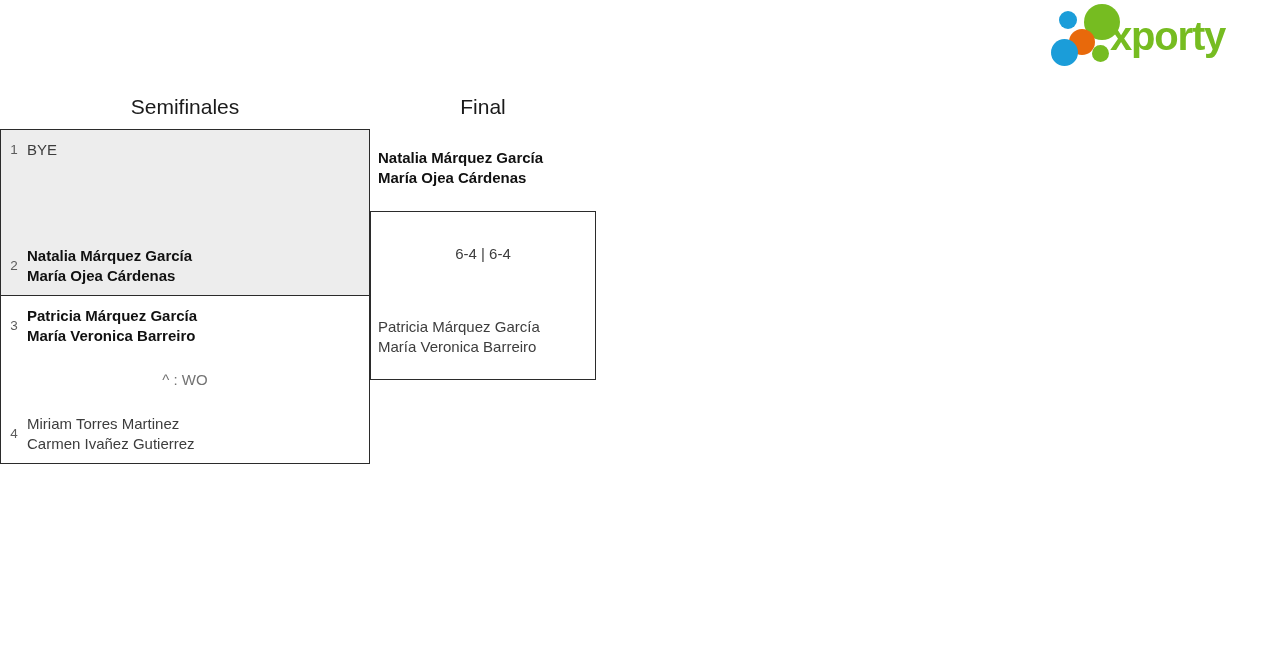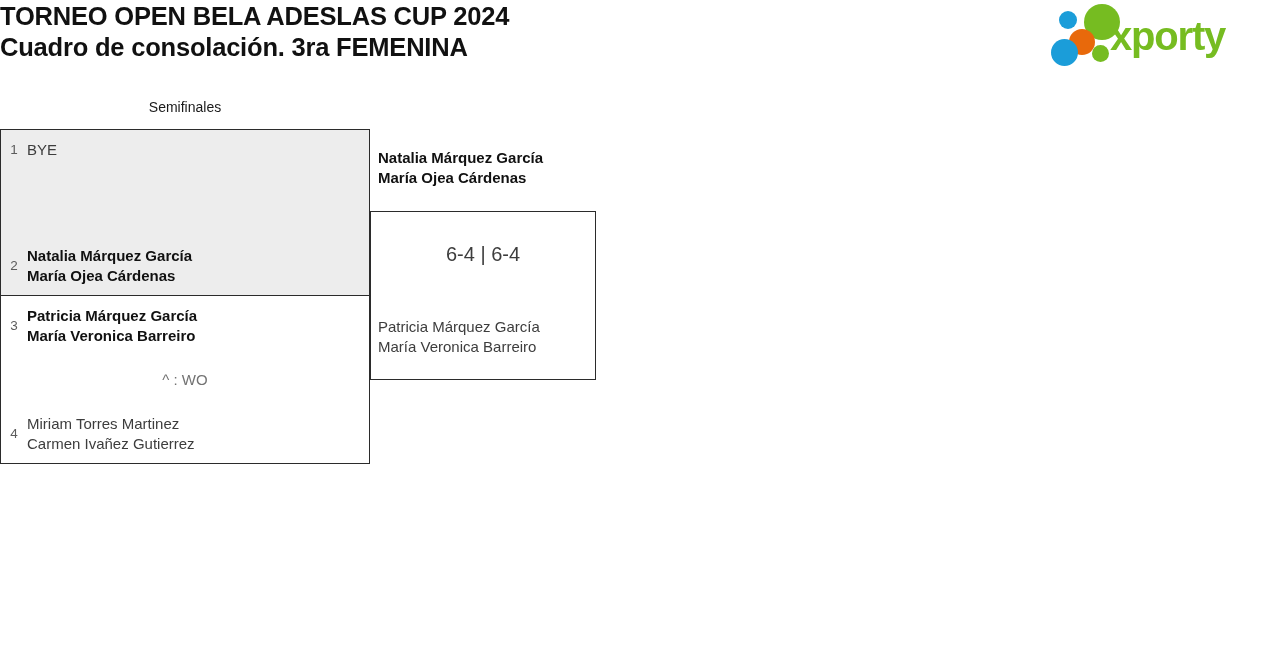--- a/index.html
+++ b/index.html
@@ -66,21 +66,21 @@
     font-size: 40px;
     font-weight: 700;
     letter-spacing: -1.2px;
     line-height: 60px;
   }
 
   
   .round-header {
     position: absolute;
     top: 96px;
-    font-size: 14px;
+    font-size: 21px;
     line-height: 22px;
     text-align: center;
     color: #1a1a1a;
   }
   #round-header-0 { left: 0px;   width: 370px; }
   #round-header-1 { left: 370px; width: 226px; }
 
   
   #bracket { position: absolute; left: 0; top: 0; width: 1280px; height: 661px; }
 
@@ -149,21 +149,21 @@
     width: 226px;
     padding-left: 8px;
     box-sizing: border-box;
   }
   #final-score {
     position: absolute;
     left: 370px;
     top: 244px;
     width: 226px;
     text-align: center;
-    font-size: 20px;
+    font-size: 15px;
     line-height: 20px;
     color: #3d3d3d;
   }
   #final-loser {
     position: absolute;
     left: 370px;
     top: 317px;
     width: 226px;
     padding-left: 8px;
     box-sizing: border-box;
@@ -174,41 +174,38 @@
     color: #3d3d3d;
   }
   .final-team.winner { font-weight: 700; color: #111111; }
   .final-team .line { display: block; white-space: nowrap; }
 </style>
 </head>
 <body>
 
 <div id="header">
 
-  <div id="title-block">
-    <div class="title-line">TORNEO OPEN BELA ADESLAS CUP 2024</div>
-    <div class="title-line">Cuadro de consolación. 3ra FEMENINA</div>
-  </div>
 
   <div id="logo">
     <div id="logo-dots">
       <span class="dot" id="dot-blue-small" style="background: rgb(27, 157, 217);"></span>
       <span class="dot" id="dot-green-large" style="background: rgb(118, 188, 33);"></span>
       <span class="dot" id="dot-orange" style="background: rgb(232, 105, 11);"></span>
       <span class="dot" id="dot-blue-large" style="background: rgb(27, 157, 217);"></span>
       <span class="dot" id="dot-green-small" style="background: rgb(118, 188, 33);"></span>
     </div>
     <div id="logo-word" style="color: rgb(118, 188, 33);">xporty</div>
   </div>
 
 </div>
 
 <div id="bracket">
 
   <div class="round-header" id="round-header-0">Semifinales</div>
+  <div class="round-header" id="round-header-1">Final</div>
 
   <div class="match-box highlight" id="match-sf-1">
     <div class="slot slot-top">
       <div class="seed">1</div>
       <div class="team">
         <span class="line">BYE</span>
 
       </div>
     </div>
     <div class="score" style="top:76px;"></div>

